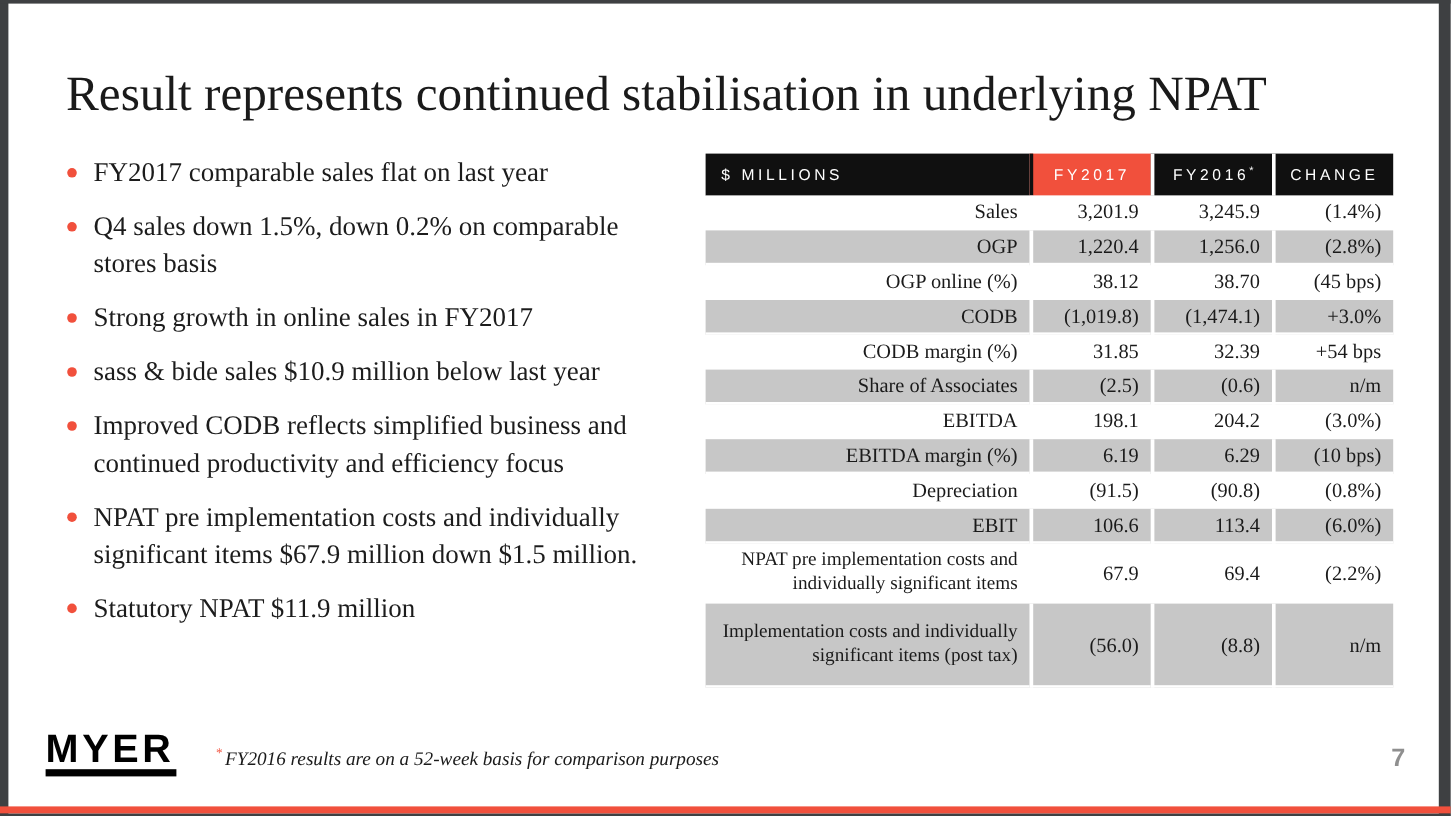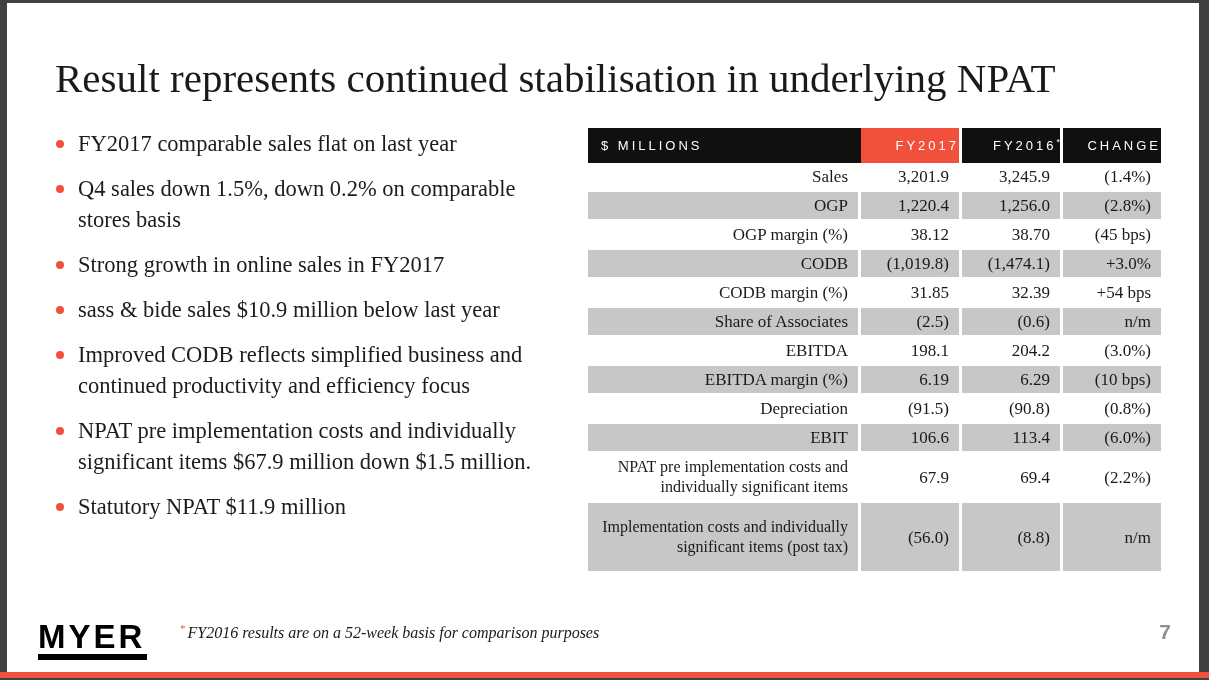--- a/index.html
+++ b/index.html
@@ -34,42 +34,42 @@
   .fin-table {
     position:absolute; left:588px; top:128px; width:573px;
     border-collapse:separate; border-spacing:0; table-layout:fixed;
   }
   .fin-table col.c-label  { width:270px; }
   .fin-table col.c-val    { width:101px; }
   .fin-table th {
     background:#101010; color:#ffffff;
     font-family:"Liberation Sans", sans-serif;
     font-size:13px; font-weight:400; letter-spacing:3px;
-    height:35px; padding:0; text-align:right; vertical-align:middle;
+    height:35px; padding:0; text-align:center; vertical-align:middle;
   }
   .fin-table th.h-label { text-align:left; padding-left:13px; }
   .fin-table th.h-fy2017 { border-left:3px solid #101010; }
   .fin-table th.h-fy2016, .fin-table th.h-change { border-left:3px solid #ffffff; }
   .fin-table th sup { font-size:9px; letter-spacing:0; }
 
   .fin-table td {
     font-size:17px; line-height:19px; color:#1a1a1a;
     padding:4px 10px; border-bottom:2px solid #ffffff;
     vertical-align:middle; background:#ffffff;
   }
   .fin-table td.label { text-align:right; }
   .fin-table td.value { text-align:right; border-left:3px solid #ffffff; }
   .fin-table tbody tr:nth-child(even) td { background:#c7c7c7; }
   .fin-table tr.multiline td.label { font-size:16px; line-height:20px; }
   .fin-table tr.multiline td { height:40px; }
   .fin-table tr.tall td { height:60px; }
 
   
   .logo {
-    position:absolute; left:38px; top:620px;
+    position:absolute; left:38px; top:607px;
     font-family:"Liberation Sans", sans-serif;
     font-size:33px; font-weight:700; letter-spacing:3px; color:#000;
     border-bottom:6px solid #000; padding:0 2px 1px 0; line-height:1.0;
   }
   .footnote {
     position:absolute; left:180px; top:622px;
     font-style:italic; font-size:16px; color:#1a1a1a;
   }
   .footnote .marker { font-style:normal; font-size:11px; vertical-align:super; margin-right:2px; }
   .page-number {
@@ -138,21 +138,21 @@
         <td class="value">3,245.9</td>
         <td class="value">(1.4%)</td>
       </tr>
       <tr>
         <td class="label">OGP</td>
         <td class="value">1,220.4</td>
         <td class="value">1,256.0</td>
         <td class="value">(2.8%)</td>
       </tr>
       <tr>
-        <td class="label">OGP margin (%)</td>
+        <td class="label">OGP online (%)</td>
         <td class="value">38.12</td>
         <td class="value">38.70</td>
         <td class="value">(45 bps)</td>
       </tr>
       <tr>
         <td class="label">CODB</td>
         <td class="value">(1,019.8)</td>
         <td class="value">(1,474.1)</td>
         <td class="value">+3.0%</td>
       </tr>

